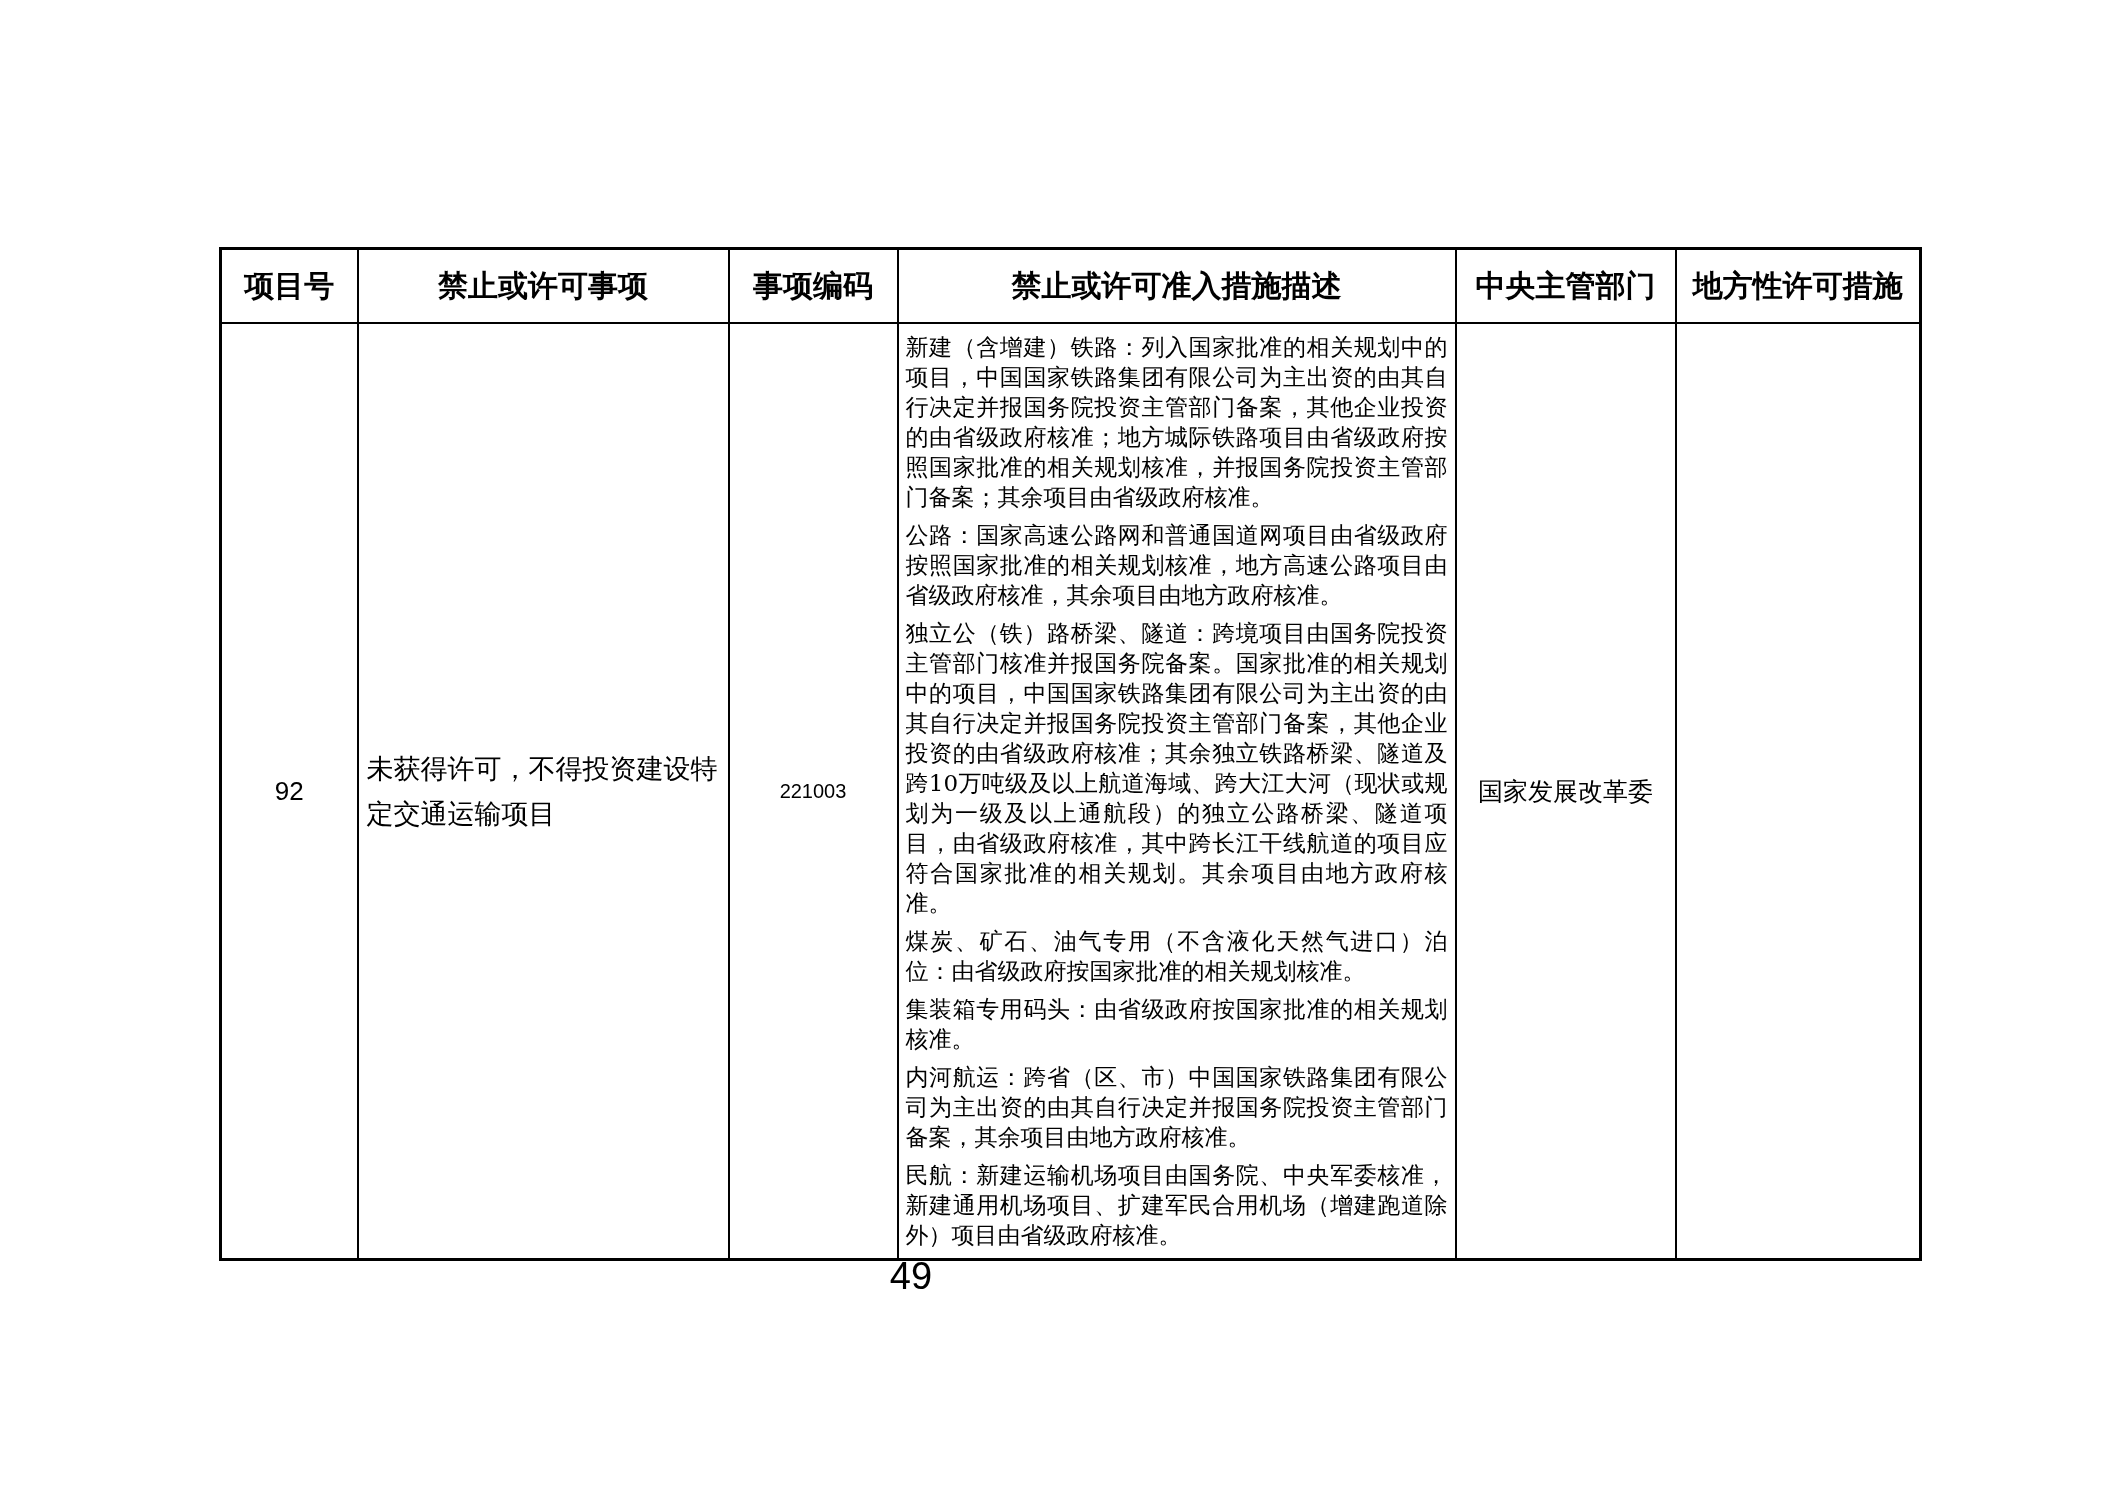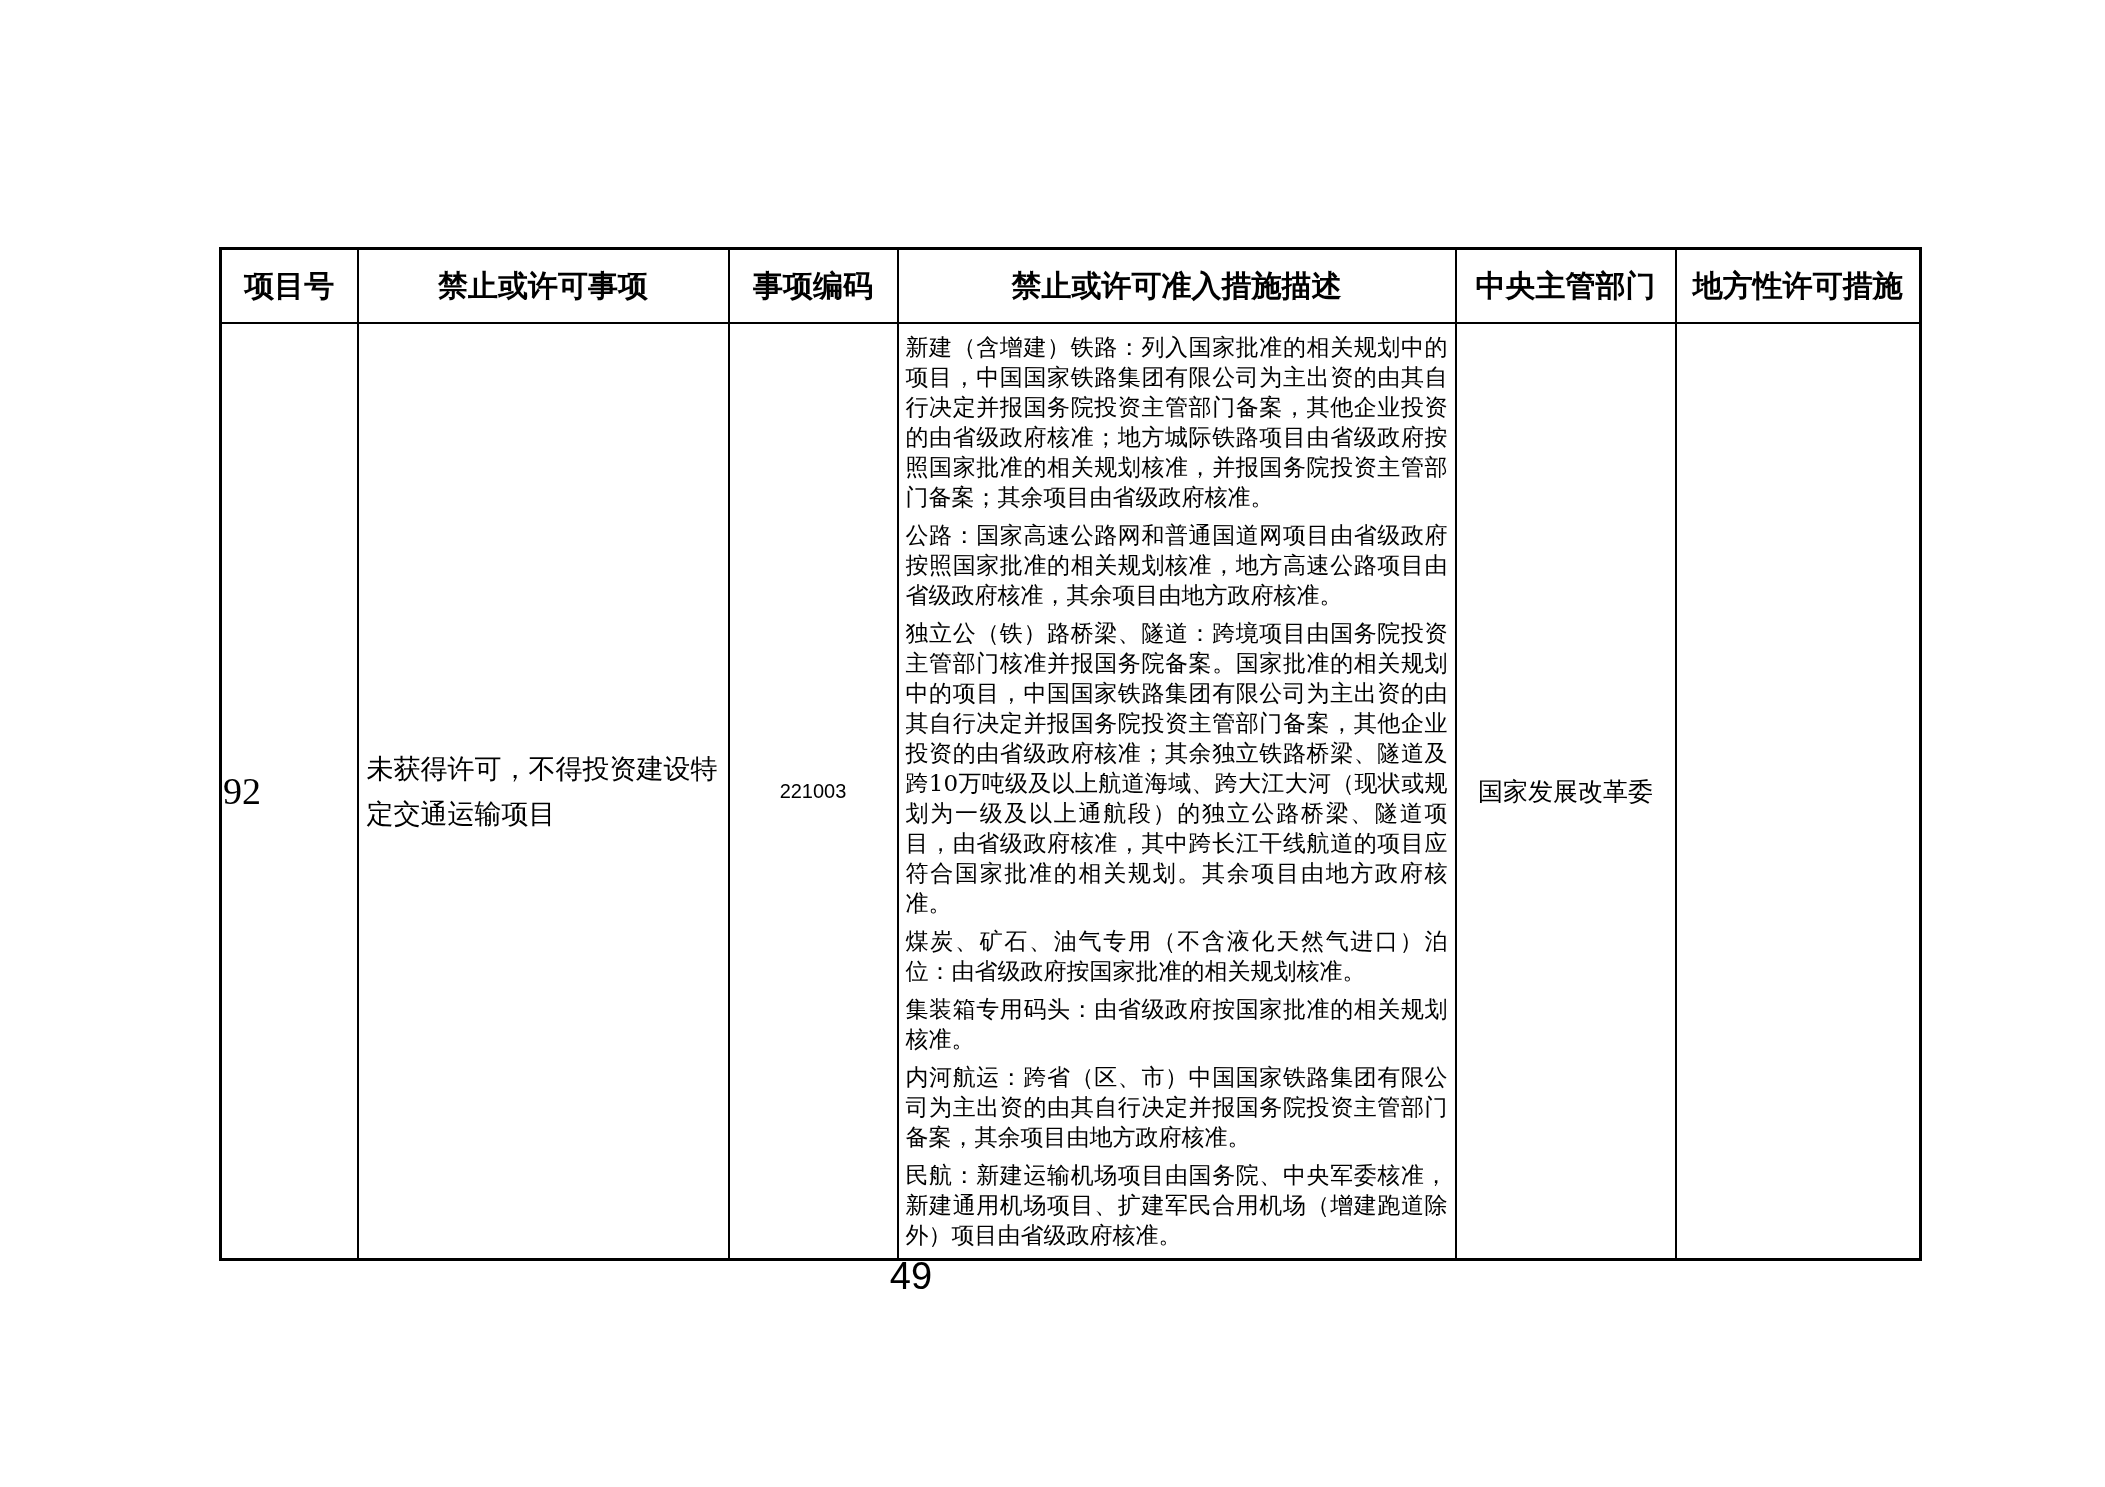--- a/index.html
+++ b/index.html
@@ -44,23 +44,24 @@
     font-weight: bold;
     text-align: center;
     vertical-align: middle;
     padding: 0 4px;
     font-family: "DejaVu Serif", serif;
   }
   .access-table tbody tr {
     height: 930px;
   }
   td.c-itemno {
+    text-align: center;
     vertical-align: middle;
-    font-family: Liberation Serif, serif;
-    font-size: 38px;
+    font-family: Liberation Sans, sans-serif;
+    font-size: 26px;
   }
   td.c-matter {
     vertical-align: middle;
     font-size: 27px;
     line-height: 45px;
     padding: 0 8px;
     text-align: left;
   }
   td.c-code {
     text-align: center;

